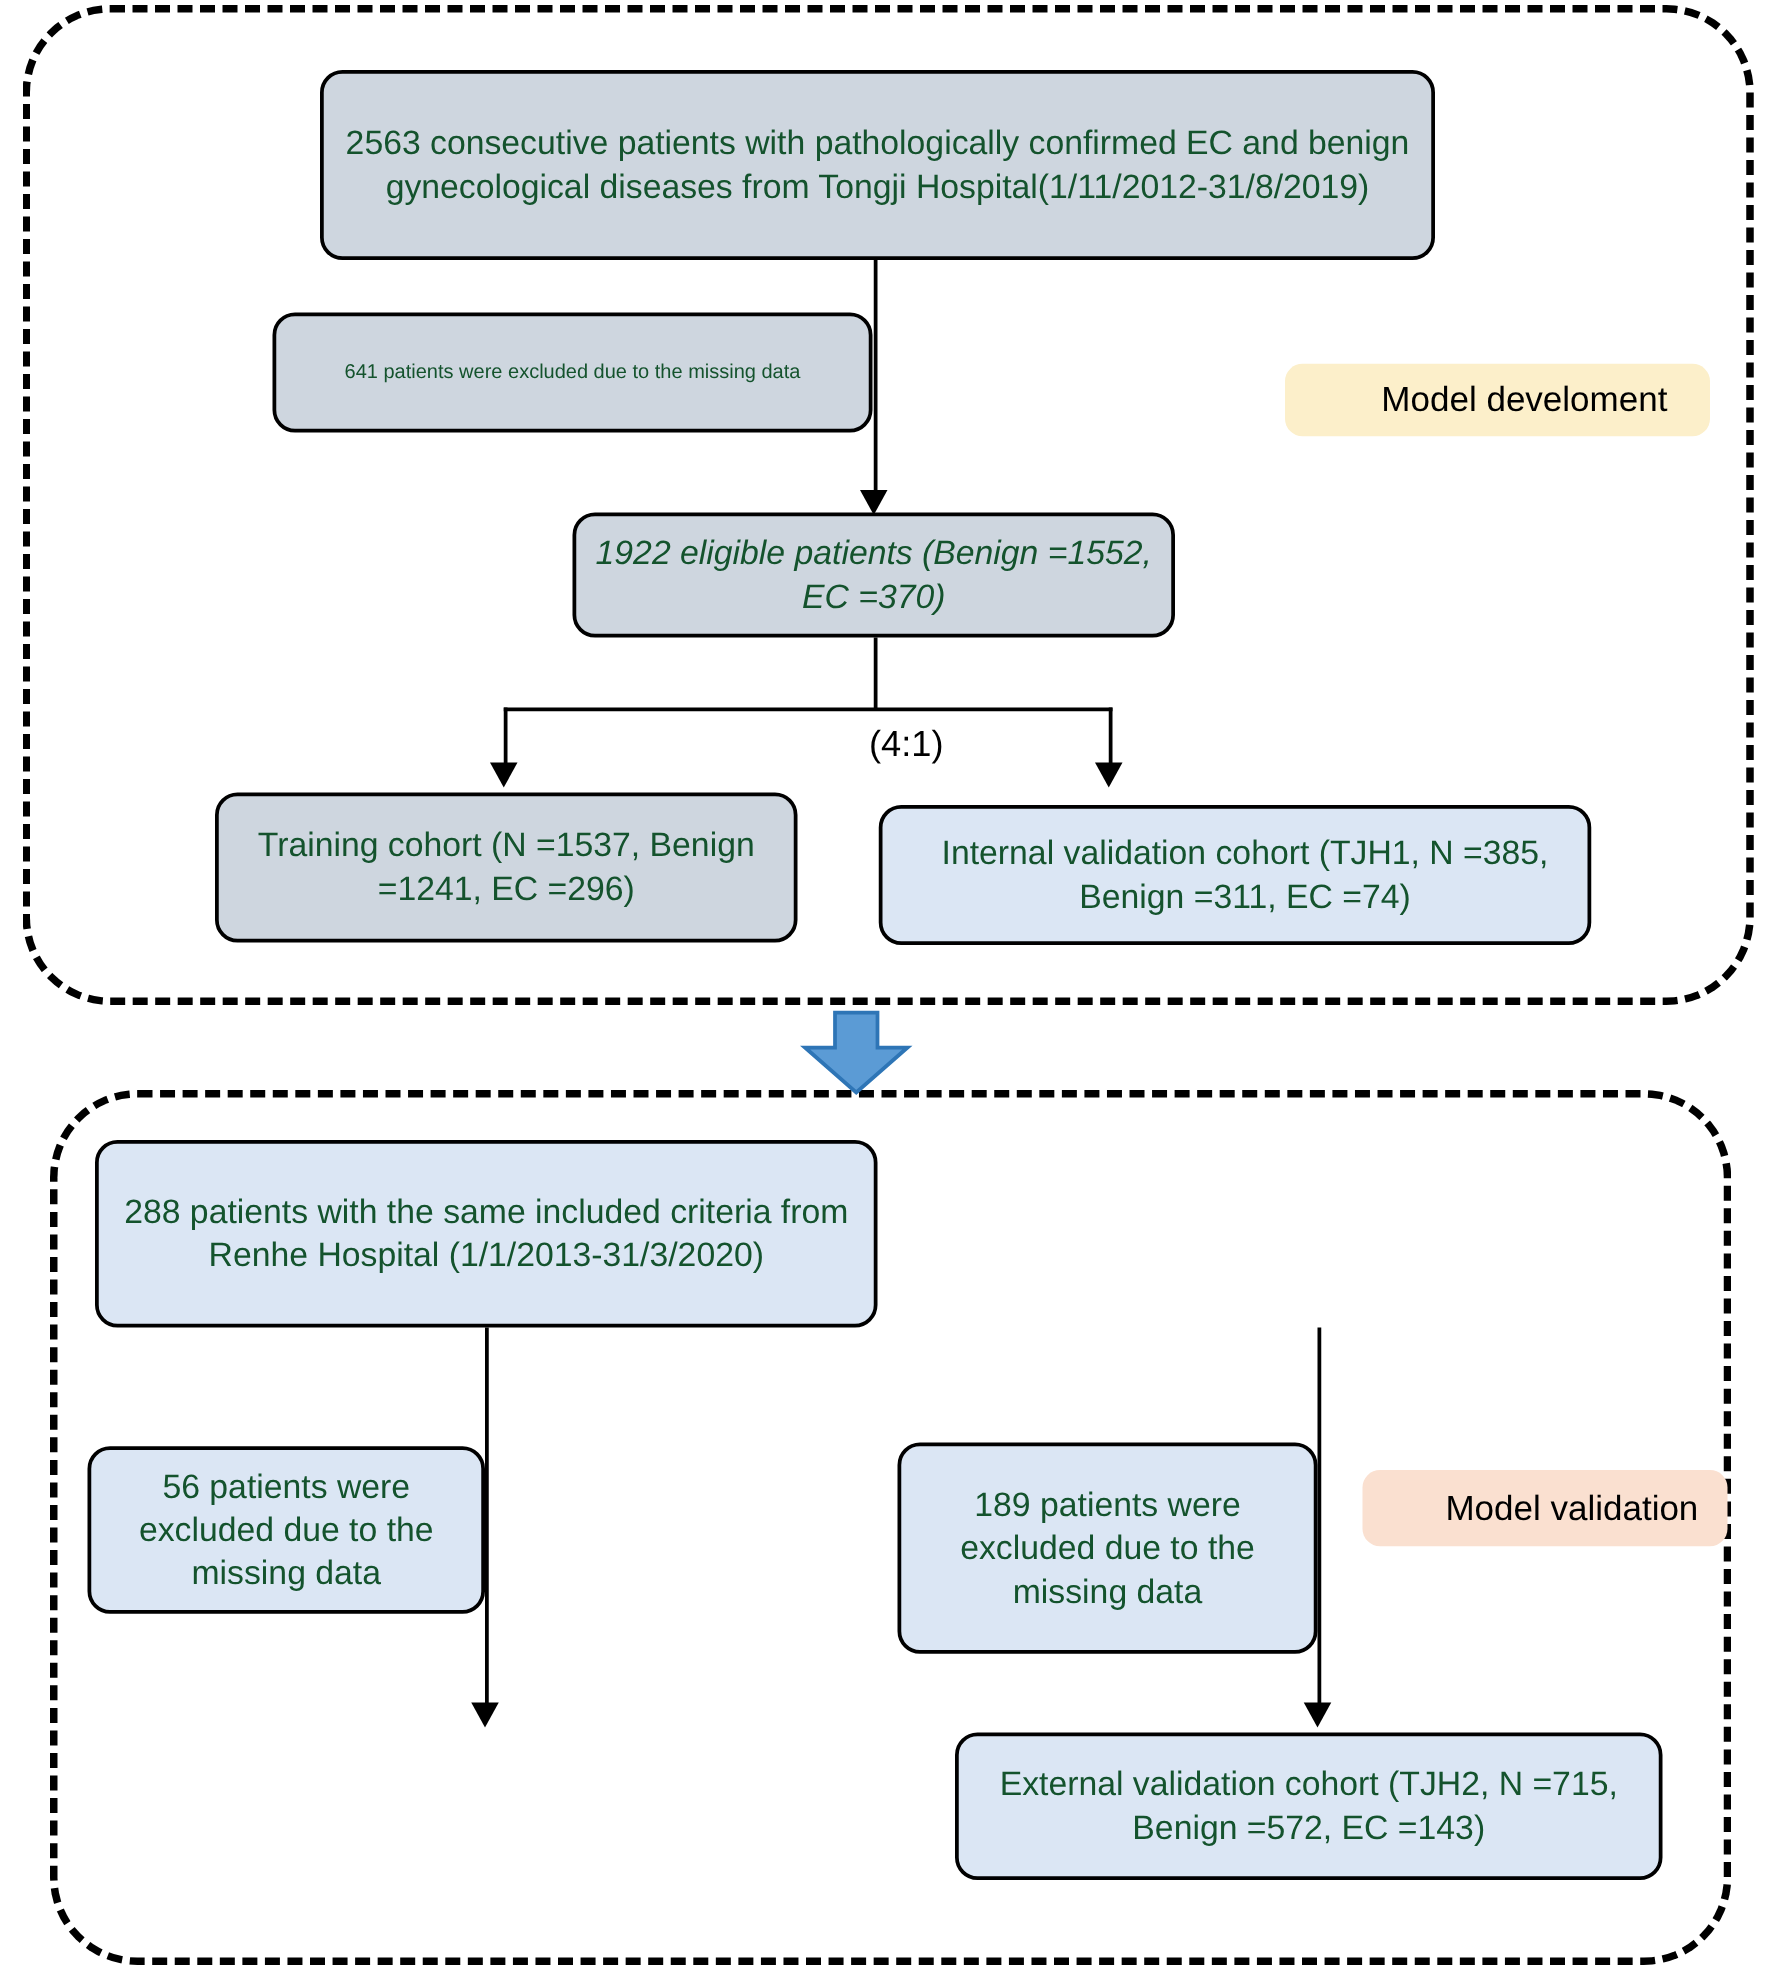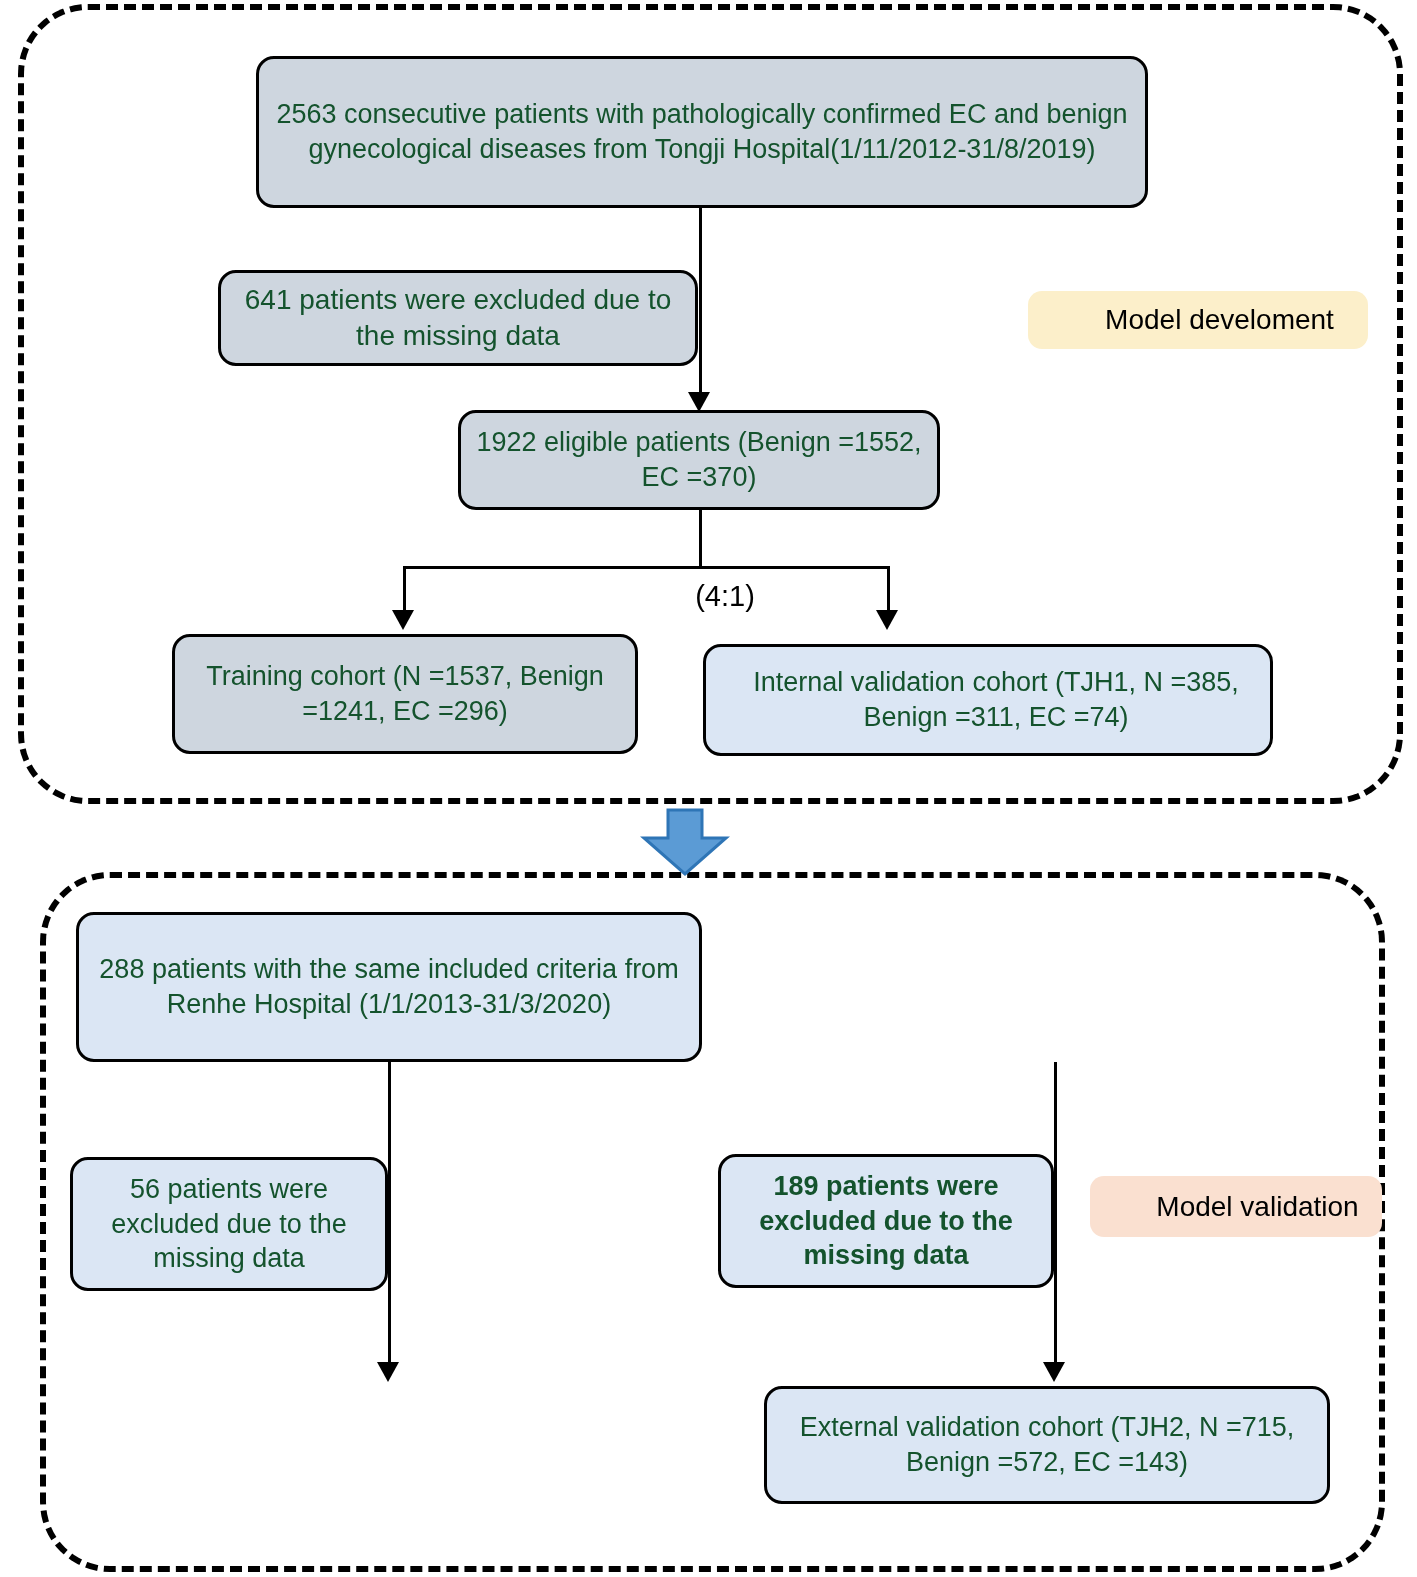--- a/index.html
+++ b/index.html
@@ -100,25 +100,25 @@
     <span>Model develoment</span>
   </div>
 
   <div class="node gray" style="left:256px; top:56px; width:892px; height:152px;">
     <span>2563 consecutive patients with pathologically confirmed EC and benign gynecological diseases from Tongji Hospital(1/11/2012-31/8/2019)</span>
   </div>
 
   <div class="vline" style="left:699px; top:208px; height:188px;"></div>
   <div class="arrowhead" style="left:688px; top:392px;"></div>
 
-  <div class="node gray" style="left:218px; top:250px; width:480px; height:96px; font-size:28px;margin-top:20px;">
+  <div class="node gray" style="left:218px; top:250px; width:480px; height:96px; font-size:16px;">
     <span>641 patients were excluded due to the missing data</span>
   </div>
 
-  <div class="node gray" style="left:458px; top:410px; width:482px; height:100px;">
+  <div class="node gray" style="left:458px; top:410px; width:482px; height:100px;font-style:italic;">
     <span>1922 eligible patients (Benign =1552, EC =370)</span>
   </div>
 
   <div class="vline" style="left:699px; top:510px; height:58px;"></div>
   <div class="hline" style="left:403px; top:566px; width:487px;"></div>
   <div class="vline" style="left:403px; top:566px; height:50px;"></div>
   <div class="arrowhead" style="left:392px; top:610px;"></div>
   <div class="vline" style="left:887px; top:566px; height:50px;"></div>
   <div class="arrowhead" style="left:876px; top:610px;"></div>
 
@@ -151,21 +151,21 @@
 
   <div class="node blue" style="left:70px; top:1157px; width:318px; height:134px; font-size:27px;">
     <span>56 patients were excluded due to the missing data</span>
   </div>
 
 
 
   <div class="vline" style="left:1054px; top:1062px; height:308px;"></div>
   <div class="arrowhead" style="left:1043px; top:1362px;"></div>
 
-  <div class="node blue" style="left:718px; top:1154px; width:336px; height:134px; font-size:27px;font-weight:bold;">
+  <div class="node blue" style="left:718px; top:1154px; width:336px; height:169px; font-size:27px;">
     <span>189 patients were excluded due to the missing data</span>
   </div>
 
   <div class="node blue" style="left:764px; top:1386px; width:566px; height:118px;">
     <span>External validation cohort (TJH2, N =715, Benign =572, EC =143)</span>
   </div>
 
 </div>
 
 </body></html>

